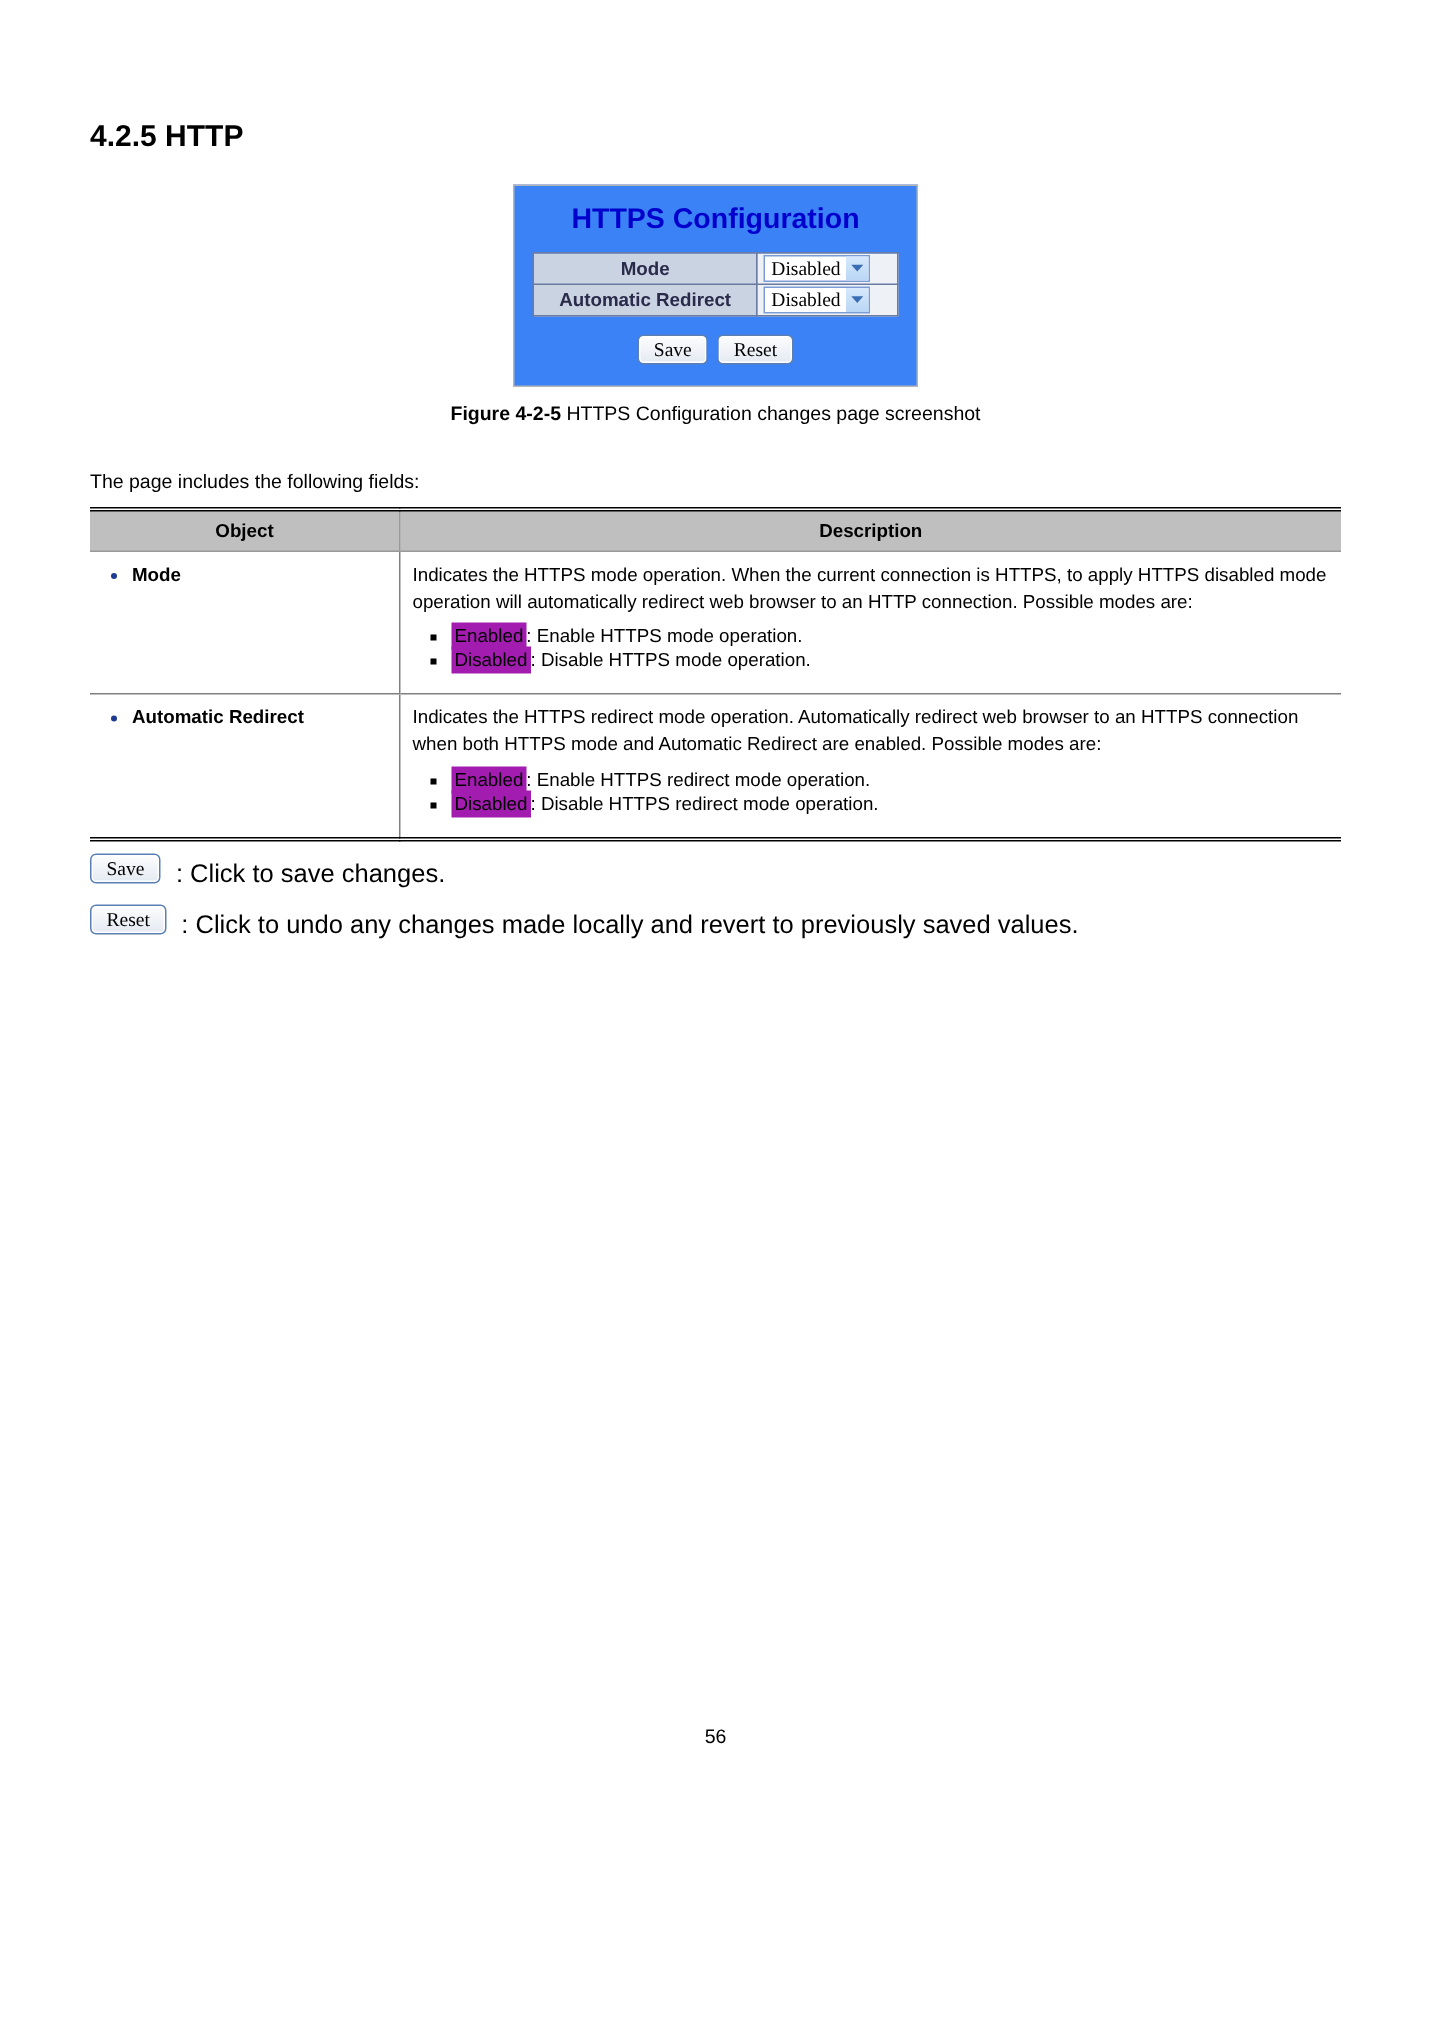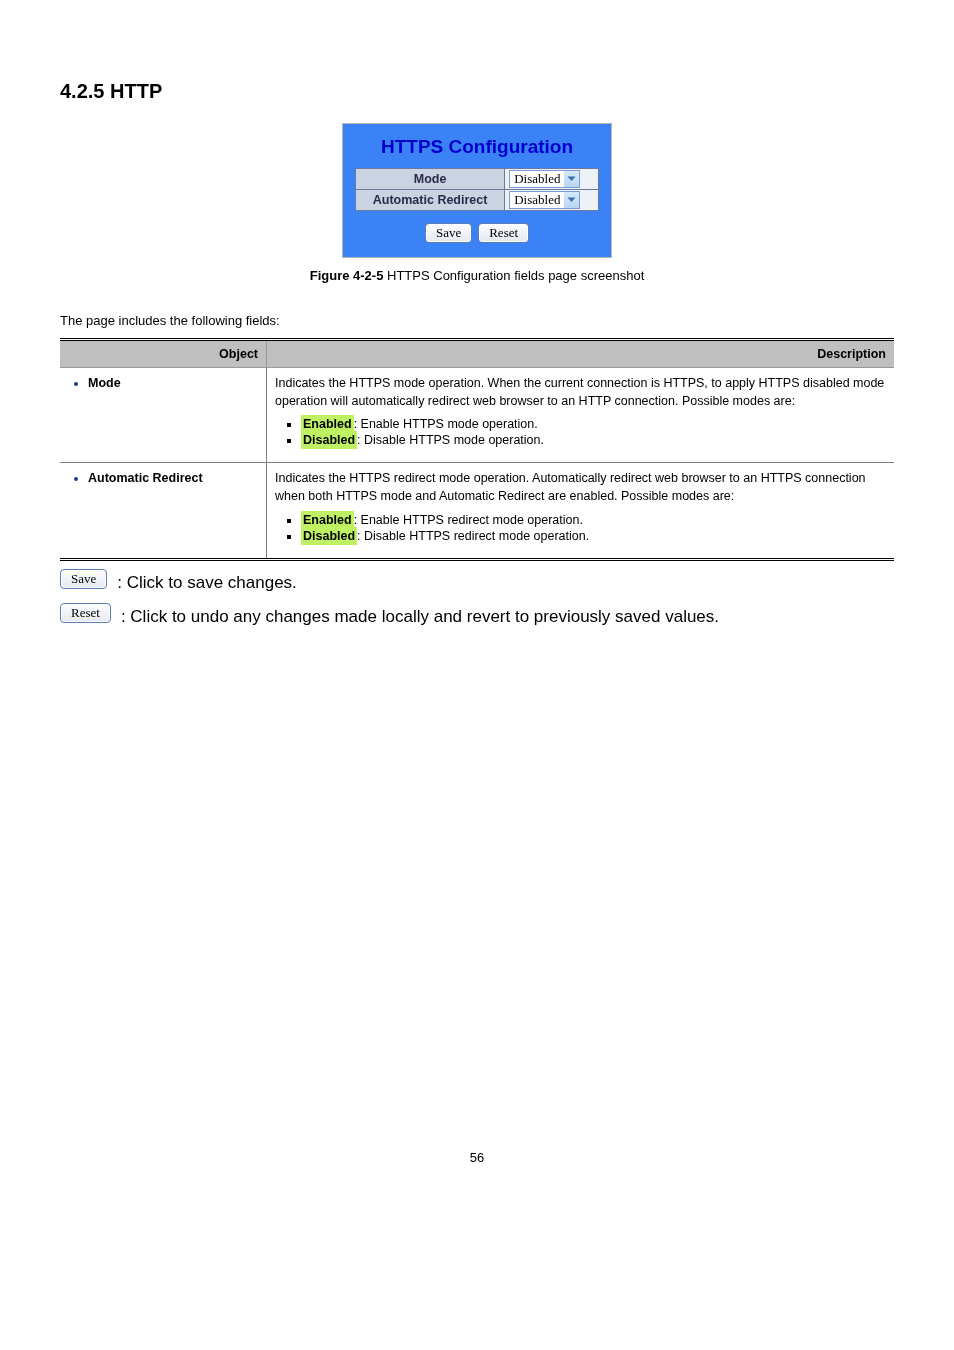--- a/index.html
+++ b/index.html
@@ -120,21 +120,21 @@
   .desc-table {
     width: 100%;
     border-collapse: collapse;
     border-top: 3px double #000;
     border-bottom: 3px double #000;
     font-size: 12.5px;
   }
   .desc-table thead th {
     background: #bfbfbf;
     font-weight: bold;
-    text-align: right;
+    text-align: center;
     padding: 6px 8px;
     border-bottom: 1px solid #999;
   }
   .desc-table thead th.obj { width: 190px; border-right: 1px solid #999; }
   .desc-table tbody td {
     vertical-align: top;
     padding: 6px 8px 12px 8px;
     border-top: 1px solid #808080;
   }
   .desc-table tbody td.obj-cell { border-right: 1px solid #808080; }
@@ -154,22 +154,22 @@
   .desc-para { margin: 0 0 6px 0; line-height: 1.45; }
   ul.sq {
     margin: 2px 0 2px 26px;
     padding: 0;
   }
   ul.sq li {
     list-style: square;
     padding: 1px 0;
   }
   .hl {
-    background: #bef264;
-    font-weight: bold;
+    background: #a21caf;
+    font-weight: normal;
     padding: 2px 2px;
   }
   .buttons-heading {
     font-weight: bold;
     font-size: 16px;
     margin: 28px 0 12px 0;
   }
   .btn-row {
     display: flex;
     align-items: flex-start;
@@ -234,21 +234,21 @@
       </tbody>
         </table>
       <div class="panel-buttons">
         <span class="btn">Save</span>
         <span class="btn">Reset</span>
       </div>
     </div>
   </div>
 
   <div class="figure-caption">
-    <span class="b">Figure 4-2-5</span><span> HTTPS Configuration fields page screenshot</span>
+    <span class="b">Figure 4-2-5</span><span> HTTPS Configuration changes page screenshot</span>
   </div>
 
   <div class="intro-line">The page includes the following fields:</div>
 
   <table class="desc-table">
     <thead>
       <tr>
         <th class="obj">Object</th>
         <th>Description</th>
       </tr>

